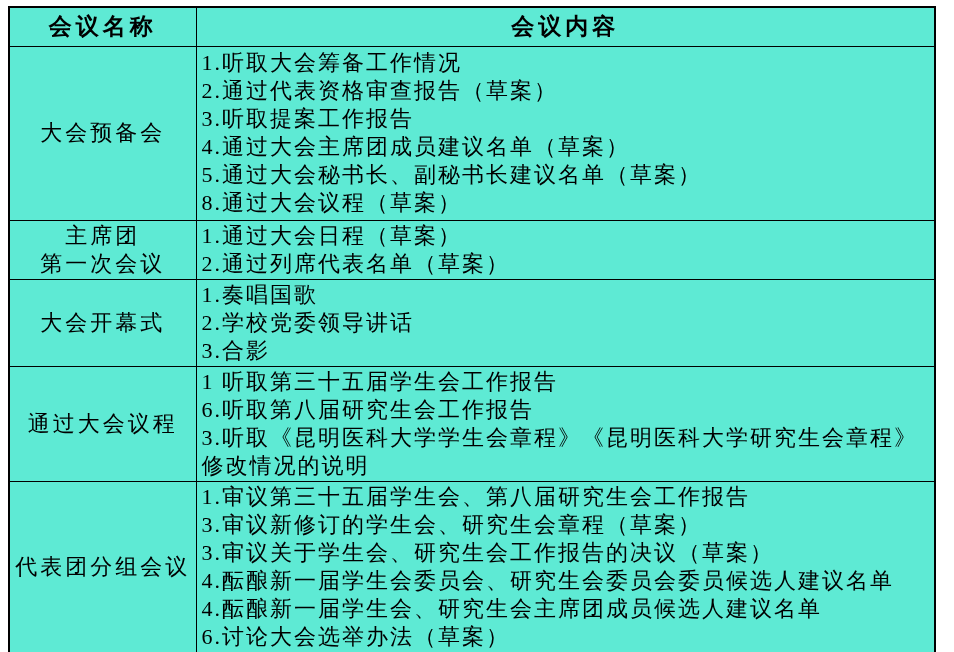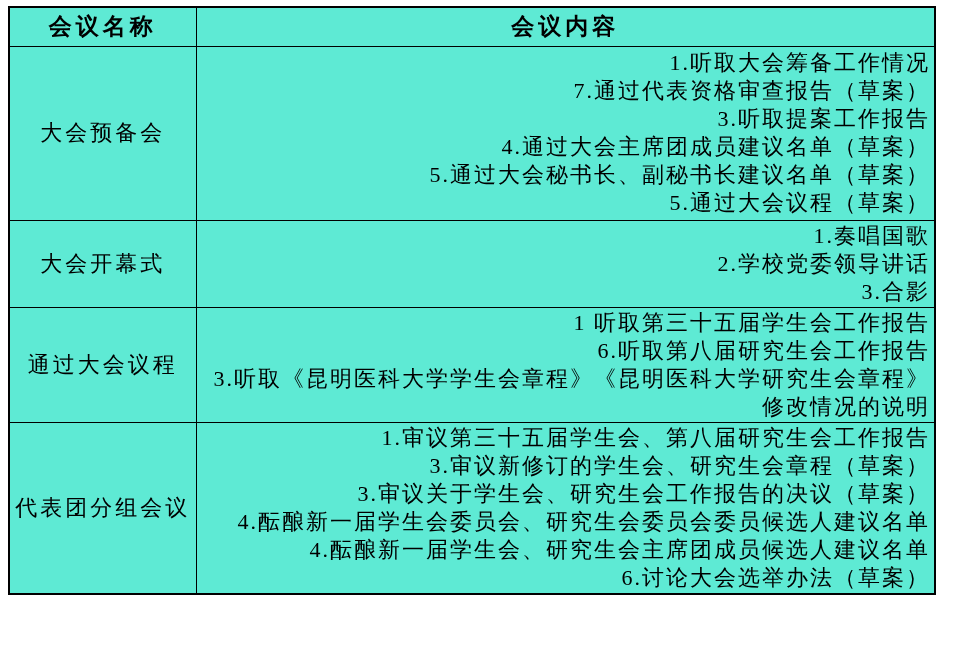--- a/index.html
+++ b/index.html
@@ -35,22 +35,22 @@
     text-align: center;
     font-size: 23px;
     letter-spacing: 4px;
   }
   td.name-cell {
     text-align: center;
     letter-spacing: 3px;
     padding: 0 2px;
   }
   td.content-cell {
-    text-align: right;
-    padding: 1px 4px 1px 5px;
+    text-align: left;
+    padding: 1px 16px 1px 5px;
     letter-spacing: 2px;
   }
   tr.row-1 td { height: 174px; }
   tr.row-2 td { height: 59px; }
   tr.row-3 td { height: 87px; }
   tr.row-4 td { height: 107px; margin-top: 15px; }
   tr.row-5 td { height: 169px; }
   .content-line { white-space: normal; }
 </style>
 </head>
@@ -66,28 +66,38 @@
       <th class="header-cell">会议名称</th>
       <th class="header-cell">会议内容</th>
     </tr>
 
     <tr class="row-1">
       <td class="name-cell">
         <div>大会预备会</div>
       </td>
       <td class="content-cell">
         <div class="content-line">1.听取大会筹备工作情况</div>
-        <div class="content-line">7.通过代表资格审查报告（草案）</div>
+        <div class="content-line">2.通过代表资格审查报告（草案）</div>
         <div class="content-line">3.听取提案工作报告</div>
         <div class="content-line">4.通过大会主席团成员建议名单（草案）</div>
         <div class="content-line">5.通过大会秘书长、副秘书长建议名单（草案）</div>
-        <div class="content-line">5.通过大会议程（草案）</div>
+        <div class="content-line">8.通过大会议程（草案）</div>
       </td>
     </tr>
 
+    <tr class="row-2">
+      <td class="name-cell">
+        <div>主席团</div>
+        <div>第一次会议</div>
+      </td>
+      <td class="content-cell">
+        <div class="content-line">1.通过大会日程（草案）</div>
+        <div class="content-line">2.通过列席代表名单（草案）</div>
+      </td>
+    </tr>
 
     <tr class="row-3">
       <td class="name-cell">
         <div>大会开幕式</div>
       </td>
       <td class="content-cell">
         <div class="content-line">1.奏唱国歌</div>
         <div class="content-line">2.学校党委领导讲话</div>
         <div class="content-line">3.合影</div>
       </td>

